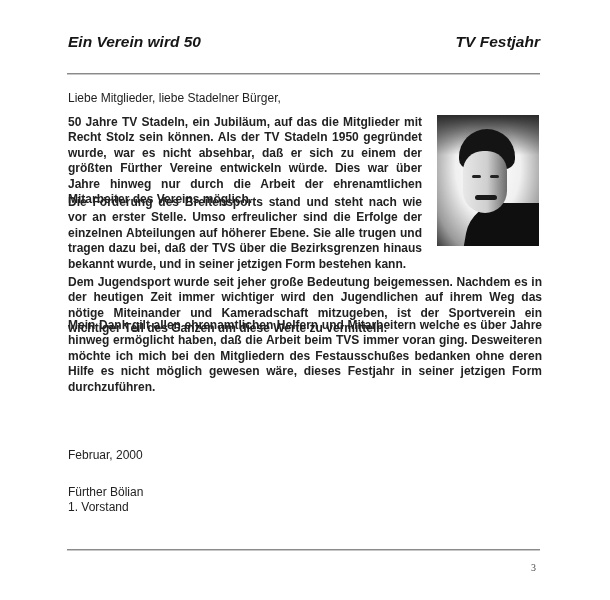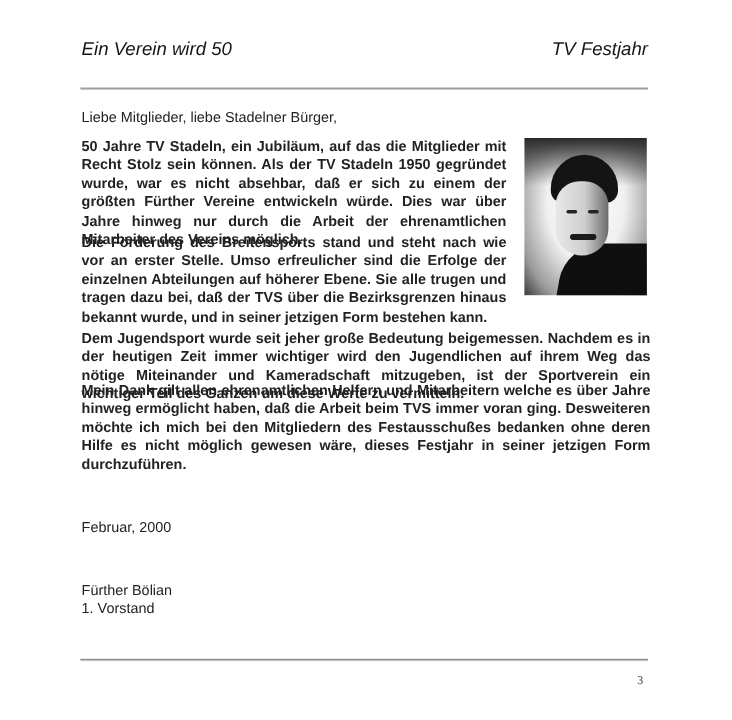--- a/index.html
+++ b/index.html
@@ -1,31 +1,31 @@
 <!DOCTYPE html>
 <html><head>
 <meta charset="utf-8">
 <style>
   html, body { margin: 0; padding: 0; background: #ffffff; }
   body { width: 610px; height: 600px; position: relative; overflow: hidden;
          font-family: "Liberation Sans", sans-serif; color: #1e1e1e; }
-  .hdr { position: absolute; top: 33px; font-size: 15.5px; font-weight: normal; font-style: italic; color: #161616; }
+  .hdr { position: absolute; top: 33px; font-size: 15.5px; font-weight: bold; font-style: italic; color: #161616; }
   .hdr-left { left: 68px; }
   .hdr-right { right: 70px; }
   .rule { position: absolute; left: 67px; width: 473px; height: 1px; background: #8a8a8a; box-shadow: 0 1px 0 #c8c8c8; }
   .rule-top { top: 73px; }
   .rule-bot { top: 549px; }
   .txt { position: absolute; left: 68px; font-size: 12px; line-height: 15.4px; color: #222; }
   .j { text-align: justify; text-align-last: left; font-weight: bold; }
   .greet { top: 91px; }
   .p1 { top: 115px; width: 354px; }
   .p2 { top: 195px; width: 354px; }
   .p3 { top: 275px; width: 474px; }
   .p4 { top: 318px; width: 474px; }
-  .date { top: 432px; }
+  .date { top: 448px; }
   .sig { top: 485px; }
   .photo { position: absolute; left: 437px; top: 115px; width: 102px; height: 131px; overflow: hidden;
            background: radial-gradient(ellipse at 50% 40%, #ffffff 0%, #f0f0f0 45%, #9a9a9a 80%, #3a3a3a 100%); }
   .photo .bg-top { position:absolute; left:0; top:0; width:100%; height:40px; background: linear-gradient(#2a2a2a, rgba(40,40,40,0)); }
   .photo .hair { position:absolute; left:22px; top:14px; width:56px; height:40px; border-radius: 28px 28px 10px 10px; background:#141414; }
   .photo .face { position:absolute; left:26px; top:36px; width:44px; height:62px; border-radius: 20px 20px 22px 22px; background: linear-gradient(90deg,#e8e8e8,#cfcfcf 55%,#6c6c6c); }
   .photo .eye { position:absolute; top:60px; width:9px; height:3px; background:#222; border-radius:2px; }
   .photo .eye.l { left:35px; } .photo .eye.r { left:53px; }
   .photo .mous { position:absolute; left:38px; top:80px; width:22px; height:5px; background:#1a1a1a; border-radius:3px; }
   .photo .body { position:absolute; left:30px; top:88px; width:80px; height:50px; background:#0f0f0f; border-radius: 30px 10px 0 0; transform: skewX(-10deg); }

